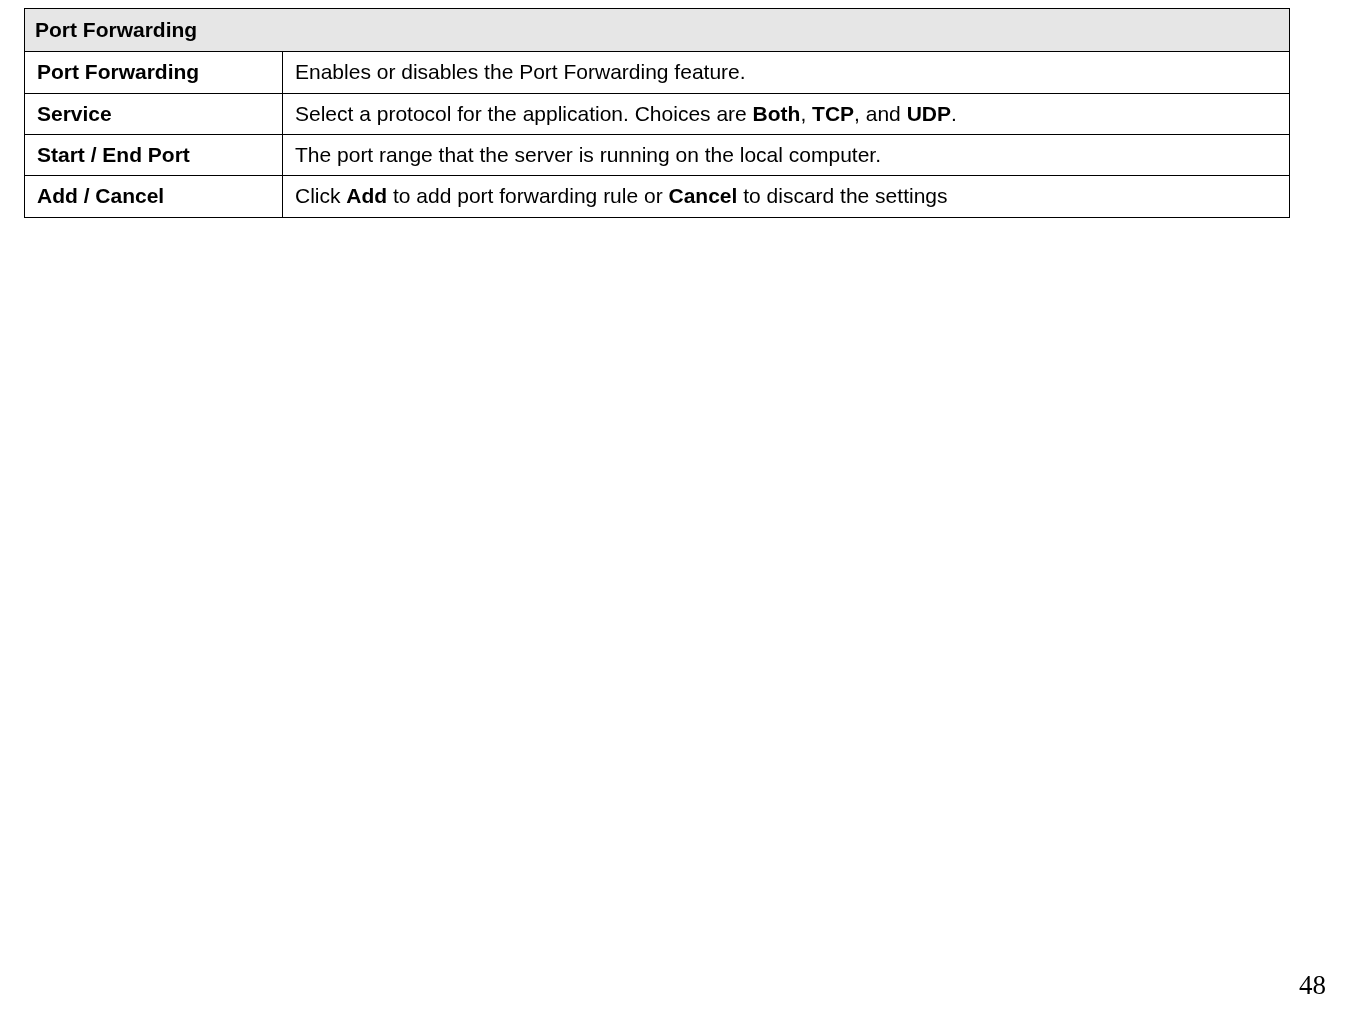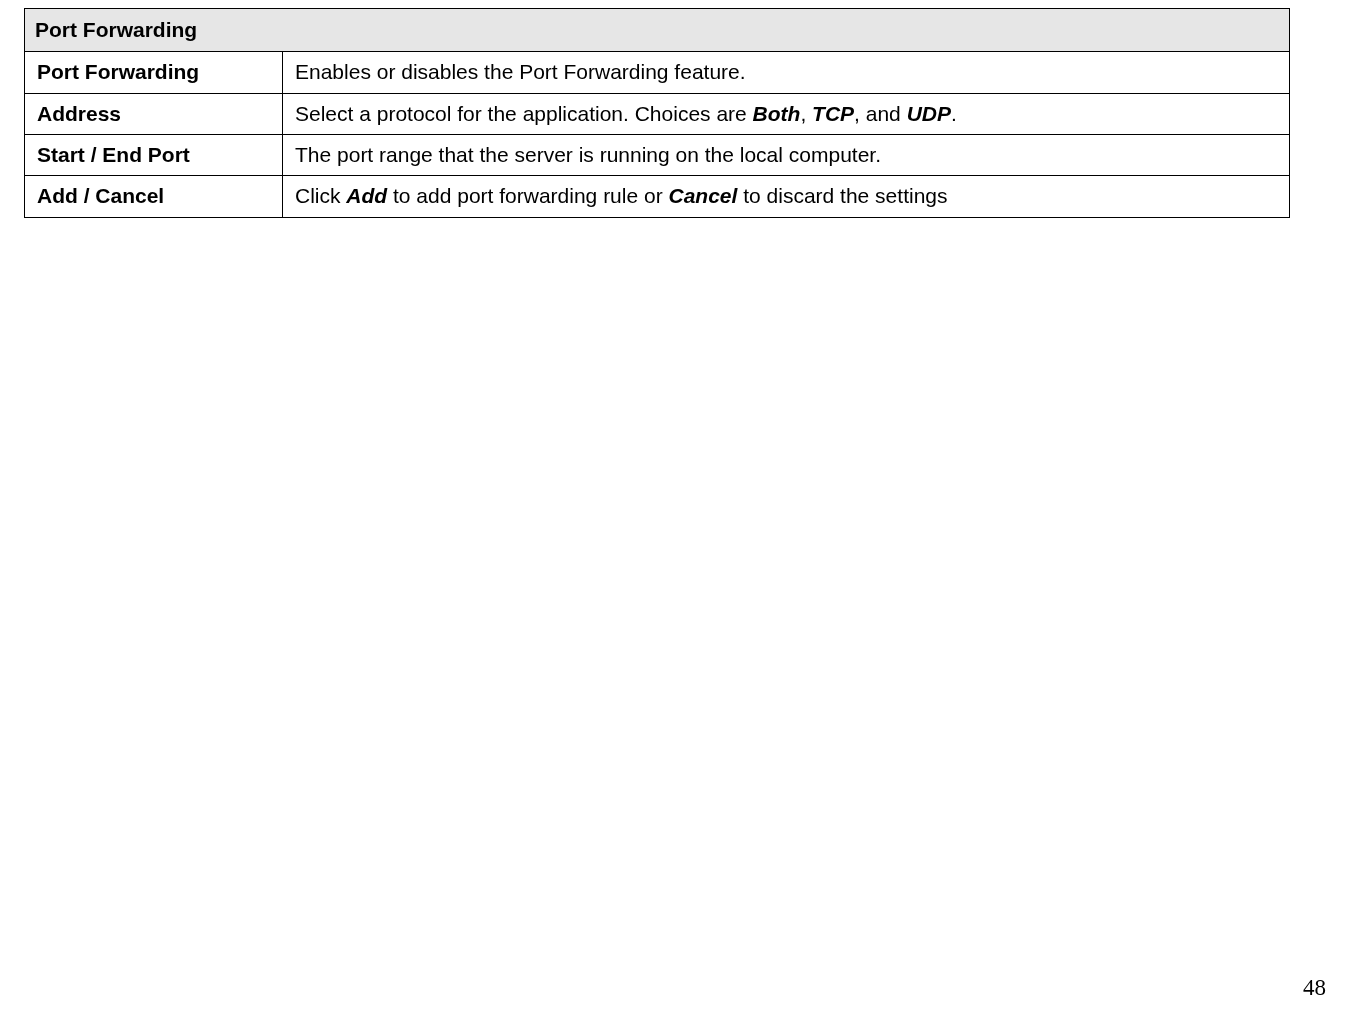--- a/index.html
+++ b/index.html
@@ -39,27 +39,27 @@
   }
   col.label-col { width: 258px; }
   td.label-cell {
     font-weight: 700;
     font-size: 21px;
   }
   td.desc-cell {
     font-weight: 400;
     margin-left: 6px;
   }
-  .b { font-weight: 700; font-style: italic; }
+  .b { font-weight: 700; }
   .page-number {
     position: absolute;
     right: 24px;
     bottom: 14px;
     font-family: "Times New Roman", Times, serif;
-    font-size: 23px;
+    font-size: 27px;
     margin-top: 9px;
   }
 </style>
 </head>
 <body>
 
 <div class="page">
   <table class="port-table">
     <colgroup>
       <col class="label-col">
@@ -69,21 +69,21 @@
       <tr>
         <th class="header" colspan="2">Port Forwarding</th>
       </tr>
     </thead>
     <tbody>
         <tr>
           <td class="label-cell">Port Forwarding</td>
           <td class="desc-cell"><span>Enables or disables the Port Forwarding feature.</span></td>
         </tr>
         <tr>
-          <td class="label-cell">Address</td>
+          <td class="label-cell">Service</td>
           <td class="desc-cell"><span>Select a protocol for the application. Choices are </span><span class="b">Both</span><span>, </span><span class="b">TCP</span><span>, and </span><span class="b">UDP</span><span>.</span></td>
         </tr>
         <tr>
           <td class="label-cell">Start / End Port</td>
           <td class="desc-cell"><span>The port range that the server is running on the local computer.</span></td>
         </tr>
         <tr>
           <td class="label-cell">Add / Cancel</td>
           <td class="desc-cell"><span>Click </span><span class="b">Add</span><span> to add port forwarding rule or </span><span class="b">Cancel</span><span> to discard the settings</span></td>
         </tr>

